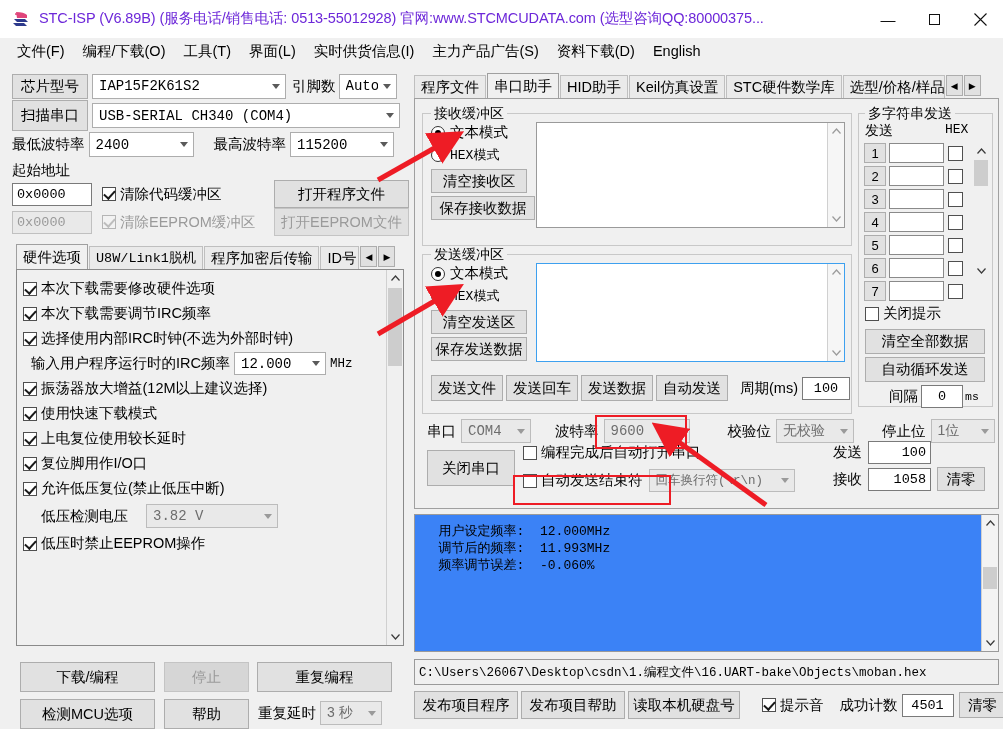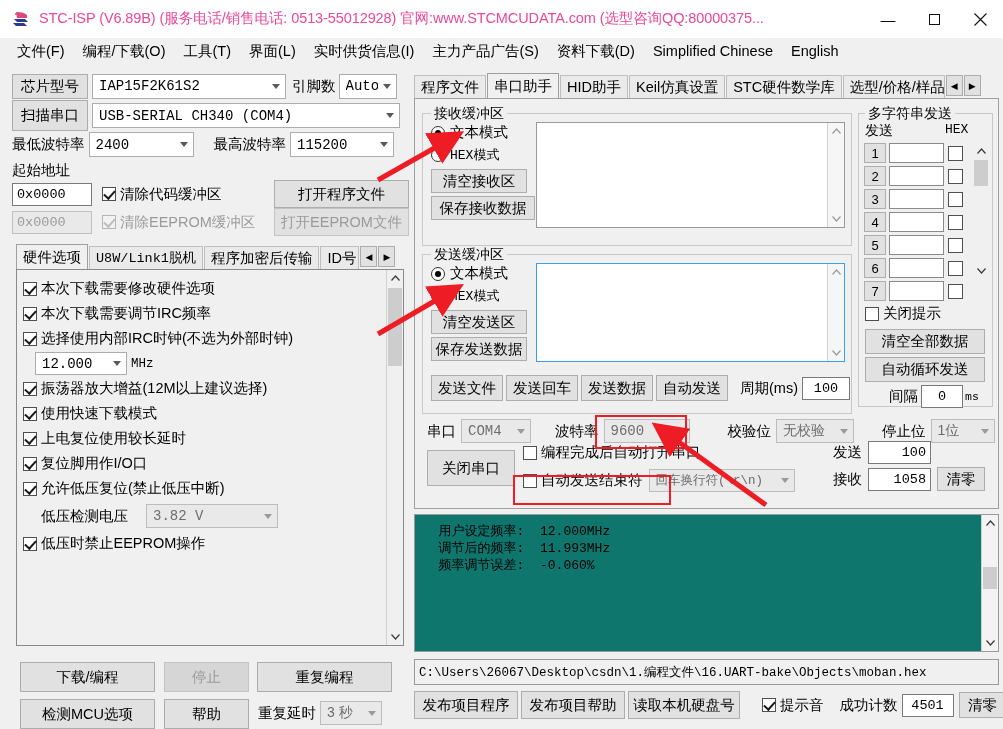--- a/index.html
+++ b/index.html
@@ -14,21 +14,21 @@
     position:relative;
   }
 
   
   .titlebar{
     height:38px; background:#ffffff; display:flex; align-items:center;
     border-bottom:1px solid #ffffff; position:relative;
   }
   .app-icon{ width:22px;height:20px;margin:0 7px 0 10px; flex:none; position:relative;}
   .title-text{
-    font-size:14.5px; color:#ec4899; white-space:nowrap; overflow:hidden;
+    font-size:14.5px; color:#6d28d9; white-space:nowrap; overflow:hidden;
     letter-spacing:-0.1px;
   }
   .win-btns{ position:absolute; right:0; top:0; height:38px; display:flex; }
   .win-btn{ width:46px;height:38px;display:flex;align-items:center;justify-content:center;
             font-size:15px;color:#111; }
 
   
   .menubar{ height:26px; display:flex; align-items:center; padding-left:8px; background:#f0f0f0;}
   .menu-item{ padding:3px 9px; font-size:14.5px; white-space:nowrap; color:#000; }
 
@@ -125,21 +125,21 @@
   .tarea{ border:1px solid #9a9a9a; background:#fff; position:absolute; }
   .tarea.focus{ border-color:#3da0ef; }
 
   .msnum{
     width:22px;height:20px;border:1px solid #adadad;background:#e1e1e1;
     display:flex;align-items:center;justify-content:center;font-size:13px;
   }
   .msinput{ border:1px solid #8a8a8a; background:#fff; height:20px; }
 
   .logbox{
-    border:1px solid #9a9a9a; background:#0f766e; position:absolute; overflow:hidden;
+    border:1px solid #9a9a9a; background:#3b82f6; position:absolute; overflow:hidden;
     font-family:"Liberation Mono", monospace; font-size:13px;
   }
 
   
   .redbox{ position:absolute; border:2.5px solid #ee1c25; pointer-events:none; }
   .arrow-svg{ position:absolute; left:0; top:0; width:1003px; height:729px; pointer-events:none; }
 </style>
 </head>
 <body>
 
@@ -169,21 +169,20 @@
 </div>
 
 <div class="menubar">
   <div class="menu-item">文件(F)</div>
   <div class="menu-item">编程/下载(O)</div>
   <div class="menu-item">工具(T)</div>
   <div class="menu-item">界面(L)</div>
   <div class="menu-item">实时供货信息(I)</div>
   <div class="menu-item">主力产品广告(S)</div>
   <div class="menu-item">资料下载(D)</div>
-  <div class="menu-item">Simplified Chinese</div>
   <div class="menu-item">English</div>
 </div>
 
 <div class="content">
 
   <div class="left">
 
     <div style="position:absolute;left:6px;top:4px;width:390px;height:24px;display:flex;align-items:center;">
       <div class="btnflat" style="width:76px;height:25px;">芯片型号</div>
       <div class="combo" style="width:194px;height:25px;margin-left:4px;">
@@ -257,20 +256,21 @@
       </div>
       <div class="optline">
         <span class="chkbox on"></span>
         <span>本次下载需要调节IRC频率</span>
       </div>
       <div class="optline">
         <span class="chkbox on"></span>
         <span>选择使用内部IRC时钟(不选为外部时钟)</span>
       </div>
       <div class="optline" style="padding-left:14px;">
+        <span>输入用户程序运行时的IRC频率</span>
         <span class="combo" style="width:92px;height:23px;margin-left:4px;">
           <span class="cv">12.000</span>
           <span class="arw"></span>
         </span>
         <span style="margin-left:4px;font-size:12.5px;font-family:'Liberation Mono',monospace;">MHz</span>
       </div>
       <div class="optline">
         <span class="chkbox on"></span>
         <span>振荡器放大增益(12M以上建议选择)</span>
       </div>

